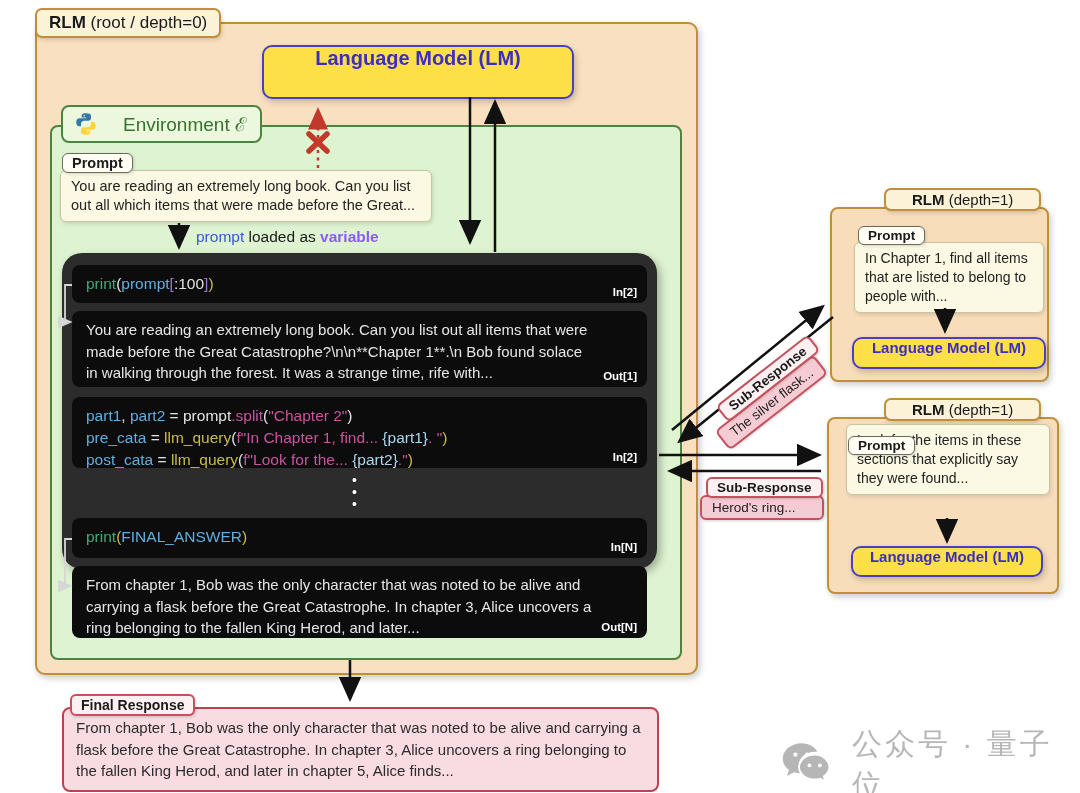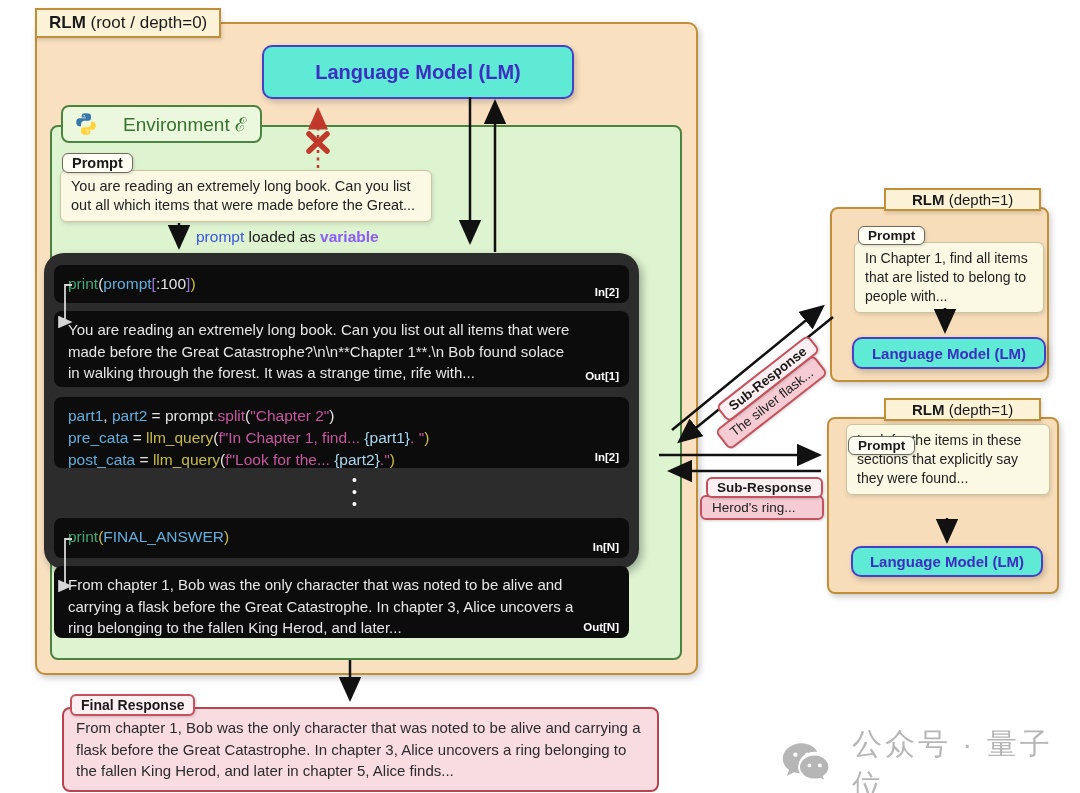--- a/index.html
+++ b/index.html
@@ -4,38 +4,38 @@
 <style>
   html,body{margin:0;padding:0;background:#fff;}
   #canvas{position:relative;width:1080px;height:793px;background:#fff;overflow:hidden;
           font-family:"Liberation Sans",sans-serif;color:#1a1a1a;}
   .abs{position:absolute;}
   
   .root-box{left:35px;top:22px;width:659px;height:649px;background:#f9e0c0;border:2.5px solid #bf8f3a;
             border-radius:10px;box-shadow:2px 3px 7px rgba(0,0,0,.22);z-index:1;}
   .env-box{left:50px;top:125px;width:628px;height:531px;background:#def3d0;border:2px solid #4b8440;
            border-radius:8px;z-index:2;}
-  .tan-tab{background:#fbf2d8;border:2.5px solid #bf8f3a;border-radius:0;padding:3px 12px;
+  .tan-tab{background:#fbf2d8;border:2.5px solid #bf8f3a;border-radius:7px;padding:3px 12px;
            font-size:17px;z-index:10;box-shadow:1px 2px 4px rgba(0,0,0,.15);white-space:nowrap;}
   .tan-tab b{font-weight:bold;}
   .env-tab{left:61px;top:105px;height:32px;background:#ecf8de;border:2px solid #4b8440;border-radius:8px;
            display:flex;align-items:center;gap:24px;padding:1px 14px 1px 10px;z-index:10;
            font-size:19px;color:#37722f;}
-  .lm-box{background:#5eead4;border:2.5px solid #4740c4;border-radius:10px;display:flex;align-items:center;
+  .lm-box{background:#fde047;border:2.5px solid #4740c4;border-radius:10px;display:flex;align-items:flex-start;
           justify-content:center;color:#3d2ec2;font-weight:bold;z-index:6;box-shadow:2px 3px 6px rgba(0,0,0,.2);}
   
   .ptab{background:#fffdf4;border:1.5px solid #6b6b5a;border-radius:6px;padding:1px 9px;font-weight:bold;
         font-size:14.5px;z-index:12;box-shadow:1px 1px 3px rgba(0,0,0,.15);white-space:nowrap;}
   .pbody{background:#fbf9e3;border:1.5px solid #c9c5a0;border-radius:6px;padding:6px 10px;font-size:14.5px;
          line-height:19px;z-index:11;color:#222;box-shadow:1px 2px 4px rgba(0,0,0,.12);}
   .caption{font-size:15.5px;z-index:5;white-space:nowrap;}
   .caption .cw-prompt{color:#3b55e0;}
   .caption .cw-var{color:#8b5cf6;font-weight:bold;}
   
-  .console{left:44px;top:253px;width:595px;height:316px;background:#2c2c2c;border-radius:20px;z-index:3;
+  .console{left:62px;top:253px;width:595px;height:316px;background:#2c2c2c;border-radius:20px;z-index:3;
            box-shadow:3px 4px 8px rgba(0,0,0,.3);}
   .cell{position:absolute;left:10px;width:575px;background:#0c0c0c;border-radius:8px;box-sizing:border-box;
         padding:8px 14px;}
   .cell .io-label{position:absolute;right:10px;bottom:5px;font-size:11.5px;font-weight:bold;color:#fff;}
   .code-line{font-size:15.5px;line-height:22px;white-space:nowrap;}
   .out-text{font-size:15px;line-height:21.5px;color:#e6e6e6;padding-right:40px;}
   .tok-fn{color:#45a878;} .tok-var{color:#64aede;} .tok-br{color:#9a77d6;}
   .tok-plain{color:#e3e3e3;} .tok-yel{color:#c9bc4a;} .tok-mag{color:#c8559f;text-align:right;} .tok-intp{color:#a9d7ef;}
   .dots{left:352px;top:474px;color:#fff;font-size:14px;line-height:12px;white-space:pre;text-align:center;z-index:4;}
   

